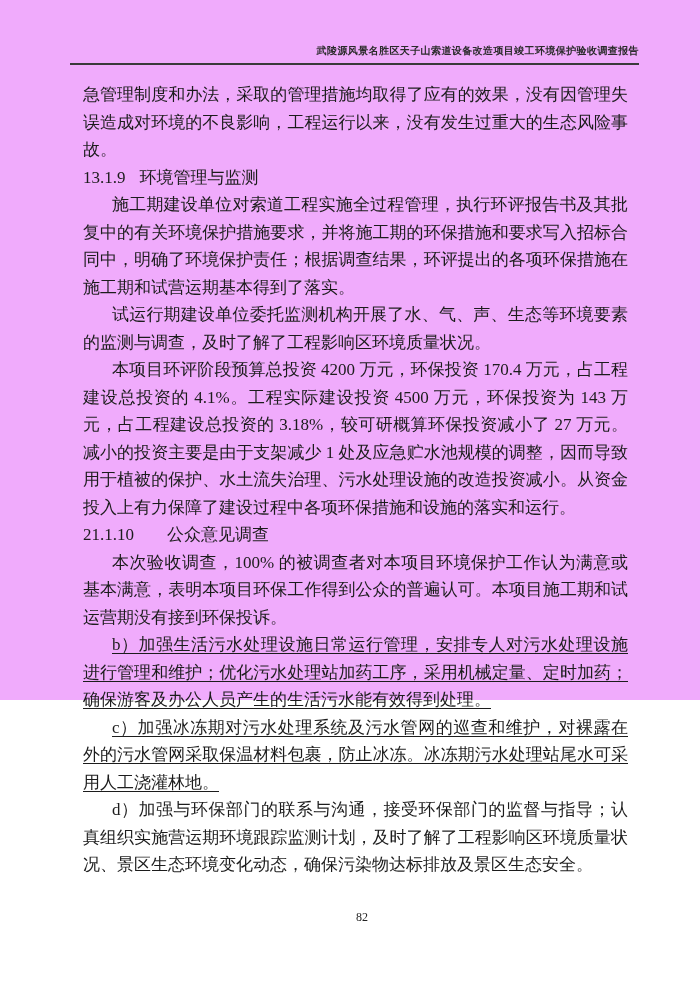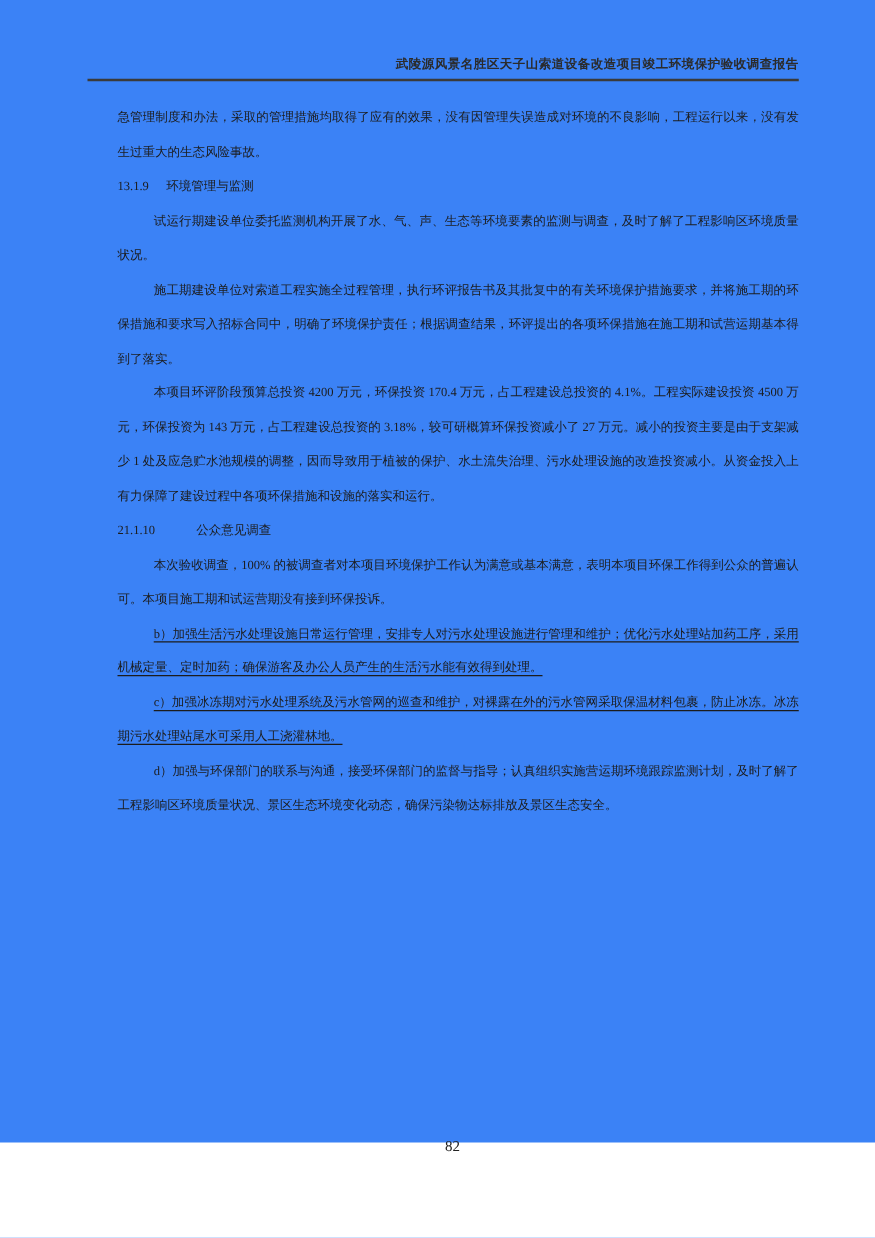--- a/index.html
+++ b/index.html
@@ -10,22 +10,22 @@
   body {
     width: 700px;
     height: 990px;
     overflow: hidden;
     font-family: "Liberation Serif", "DejaVu Serif", serif;
     color: #1c1c1c;
   }
   .page {
     position: relative;
     width: 700px;
-    height: 914px;
-    background: #3b82f6;
+    height: 700px;
+    background: #f0abfc;
   }
   .running-header {
     position: absolute;
     top: 44px;
     left: 83px;
     width: 556px;
     text-align: right;
     font-size: 10px;
     letter-spacing: 0.4px;
     color: #2b2b2b;
@@ -36,23 +36,23 @@
     position: absolute;
     top: 63px;
     left: 70px;
     width: 569px;
     height: 0;
     border-top: 2px solid #3a3a3a;
   }
   .content {
     position: absolute;
     top: 81px;
-    left: 94px;
+    left: 83px;
     width: 545px;
-    font-size: 10px;
+    font-size: 17px;
     line-height: 27.5px;
     text-align: justify;
     text-justify: inter-ideograph;
     color: #1c1c1c;
   }
   .content p {
     margin: 0;
     padding: 0;
   }
   .p-indent {
@@ -90,23 +90,23 @@
   <div class="header-rule"></div>
 
   <div class="content">
 
     <p>急管理制度和办法，采取的管理措施均取得了应有的效果，没有因管理失误造成对环境的不良影响，工程运行以来，没有发生过重大的生态风险事故。</p>
 
     <p class="heading narrow">
       <span>13.1.9</span><span class="h-title">环境管理与监测</span>
     </p>
 
+    <p class="p-indent">施工期建设单位对索道工程实施全过程管理，执行环评报告书及其批复中的有关环境保护措施要求，并将施工期的环保措施和要求写入招标合同中，明确了环境保护责任；根据调查结果，环评提出的各项环保措施在施工期和试营运期基本得到了落实。</p>
+
     <p class="p-indent">试运行期建设单位委托监测机构开展了水、气、声、生态等环境要素的监测与调查，及时了解了工程影响区环境质量状况。</p>
-
-    <p class="p-indent">施工期建设单位对索道工程实施全过程管理，执行环评报告书及其批复中的有关环境保护措施要求，并将施工期的环保措施和要求写入招标合同中，明确了环境保护责任；根据调查结果，环评提出的各项环保措施在施工期和试营运期基本得到了落实。</p>
 
     <p class="p-indent">本项目环评阶段预算总投资 4200 万元，环保投资 170.4 万元，占工程建设总投资的 4.1%。工程实际建设投资 4500 万元，环保投资为 143 万元，占工程建设总投资的 3.18%，较可研概算环保投资减小了 27 万元。减小的投资主要是由于支架减少 1 处及应急贮水池规模的调整，因而导致用于植被的保护、水土流失治理、污水处理设施的改造投资减小。从资金投入上有力保障了建设过程中各项环保措施和设施的落实和运行。</p>
 
     <p class="heading">
       <span>21.1.10</span><span class="h-title">公众意见调查</span>
     </p>
 
     <p class="p-indent">本次验收调查，100% 的被调查者对本项目环境保护工作认为满意或基本满意，表明本项目环保工作得到公众的普遍认可。本项目施工期和试运营期没有接到环保投诉。</p>
 
 

